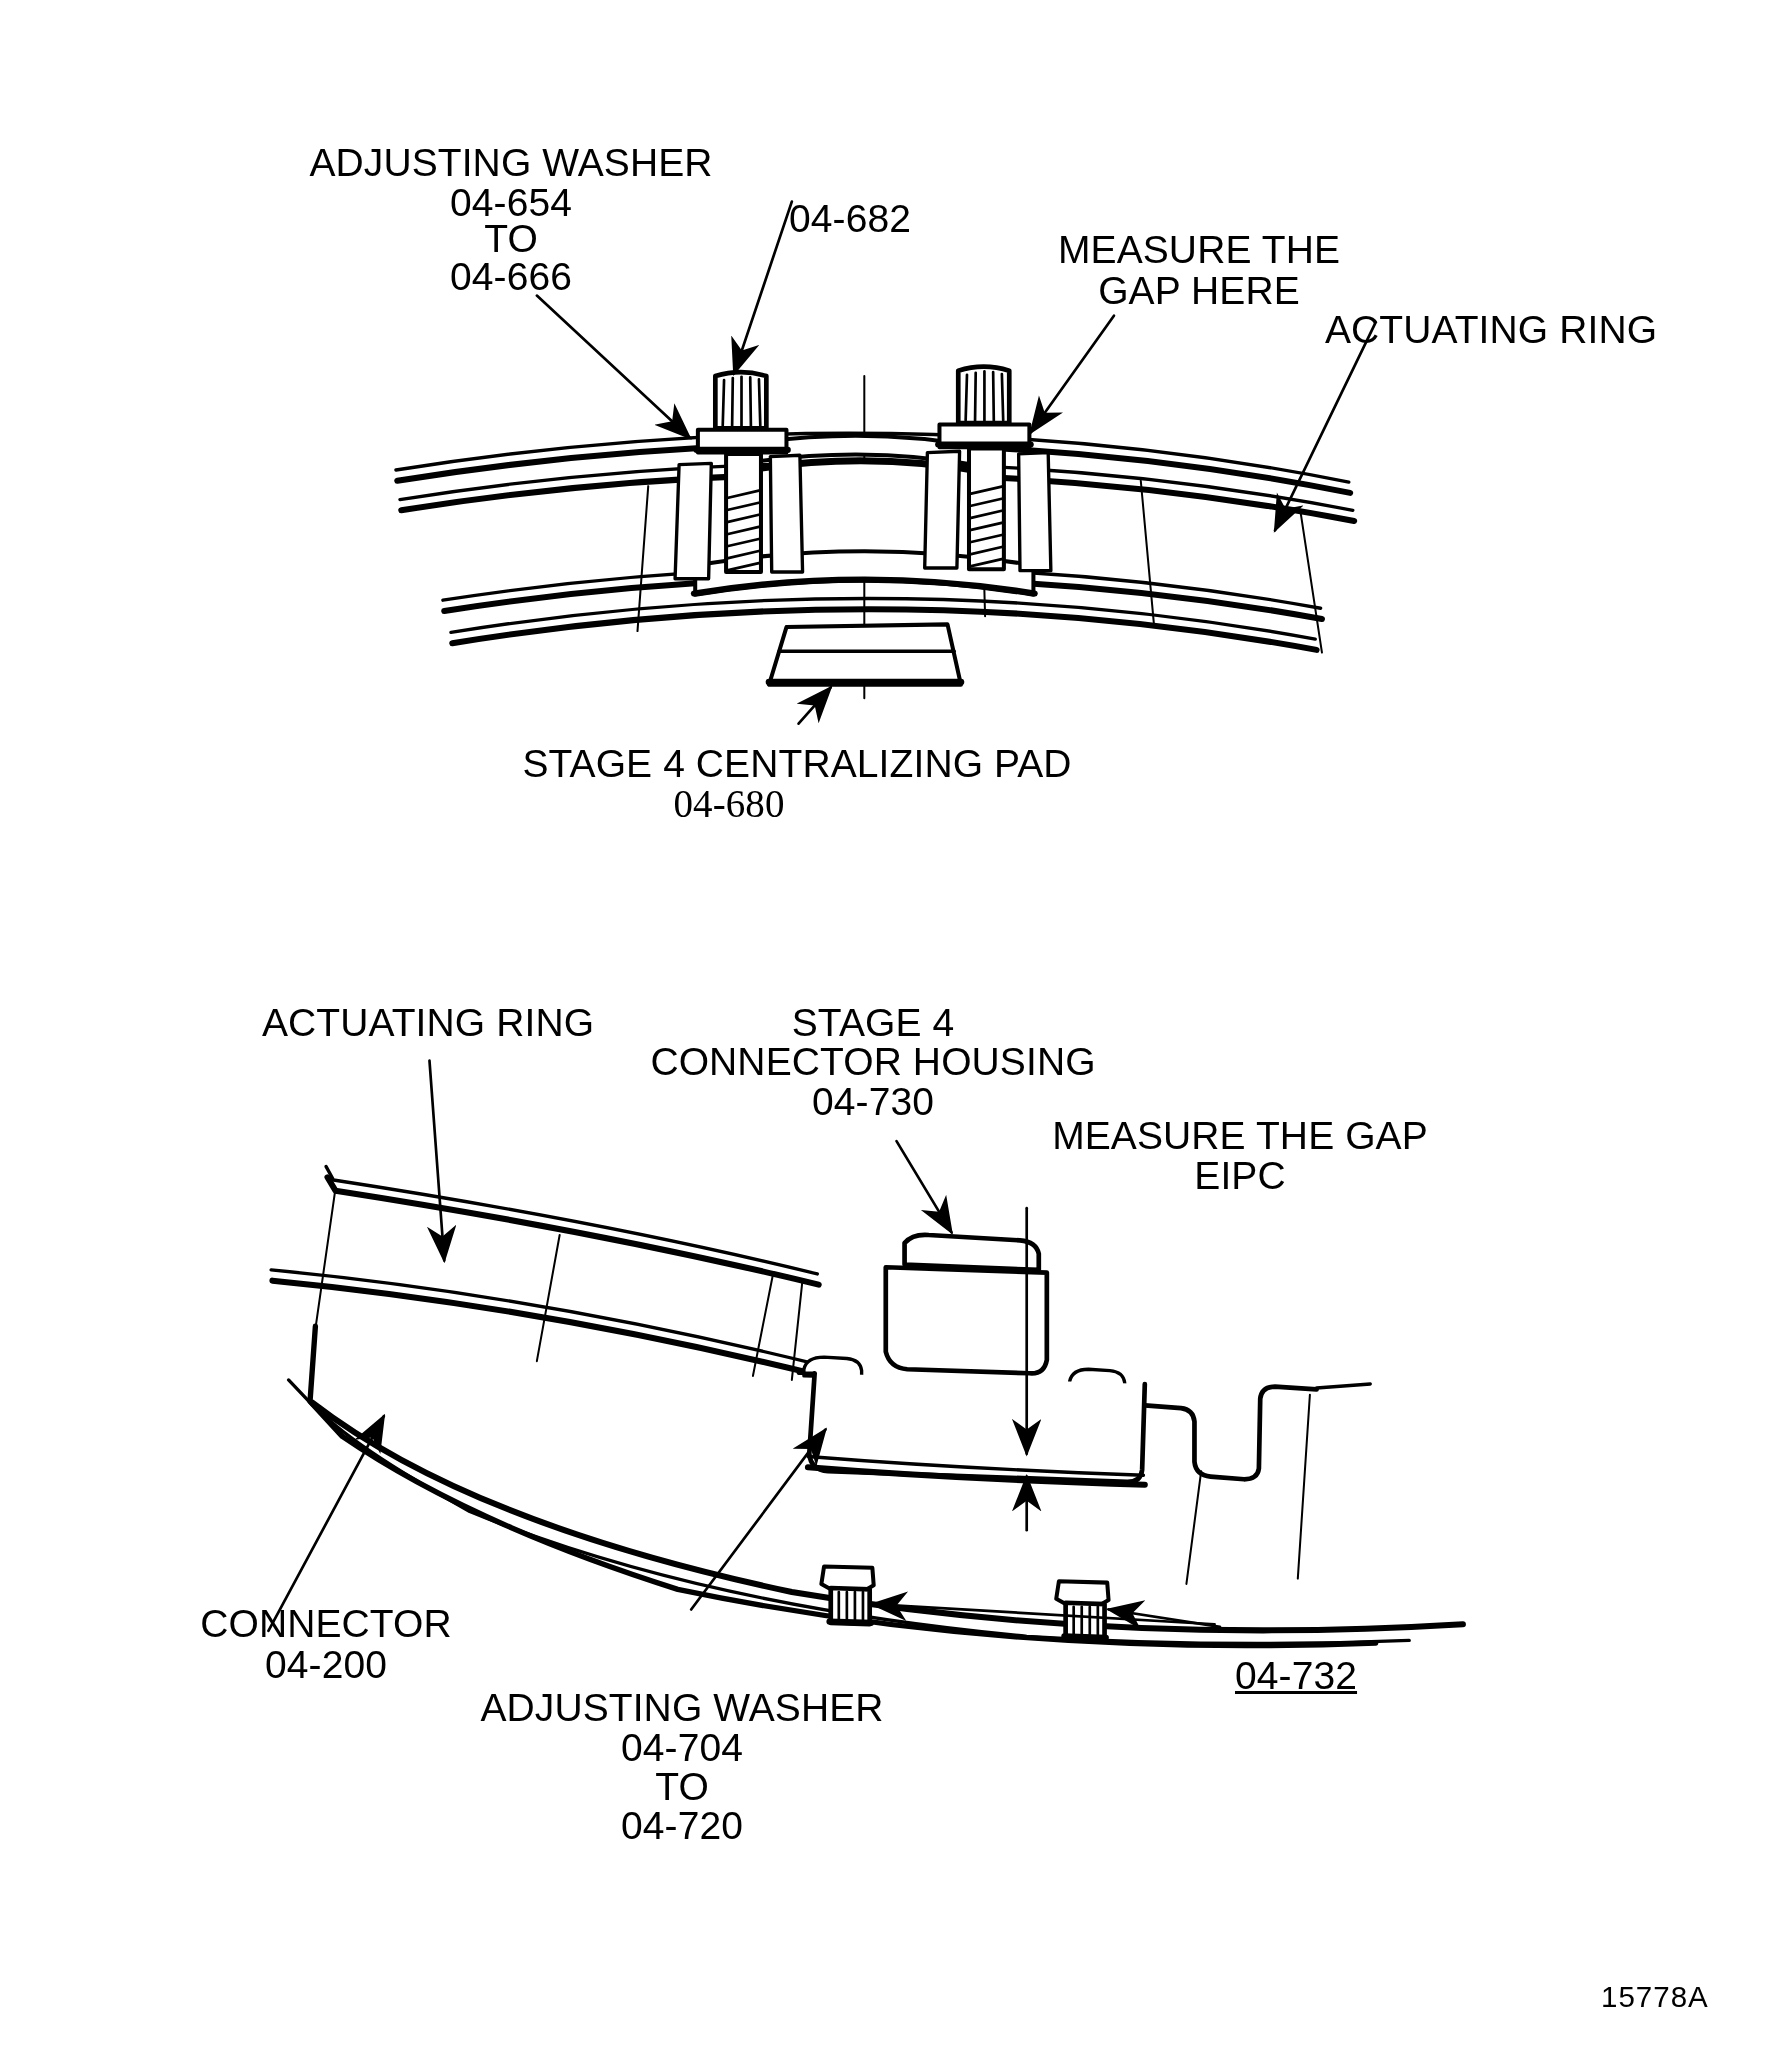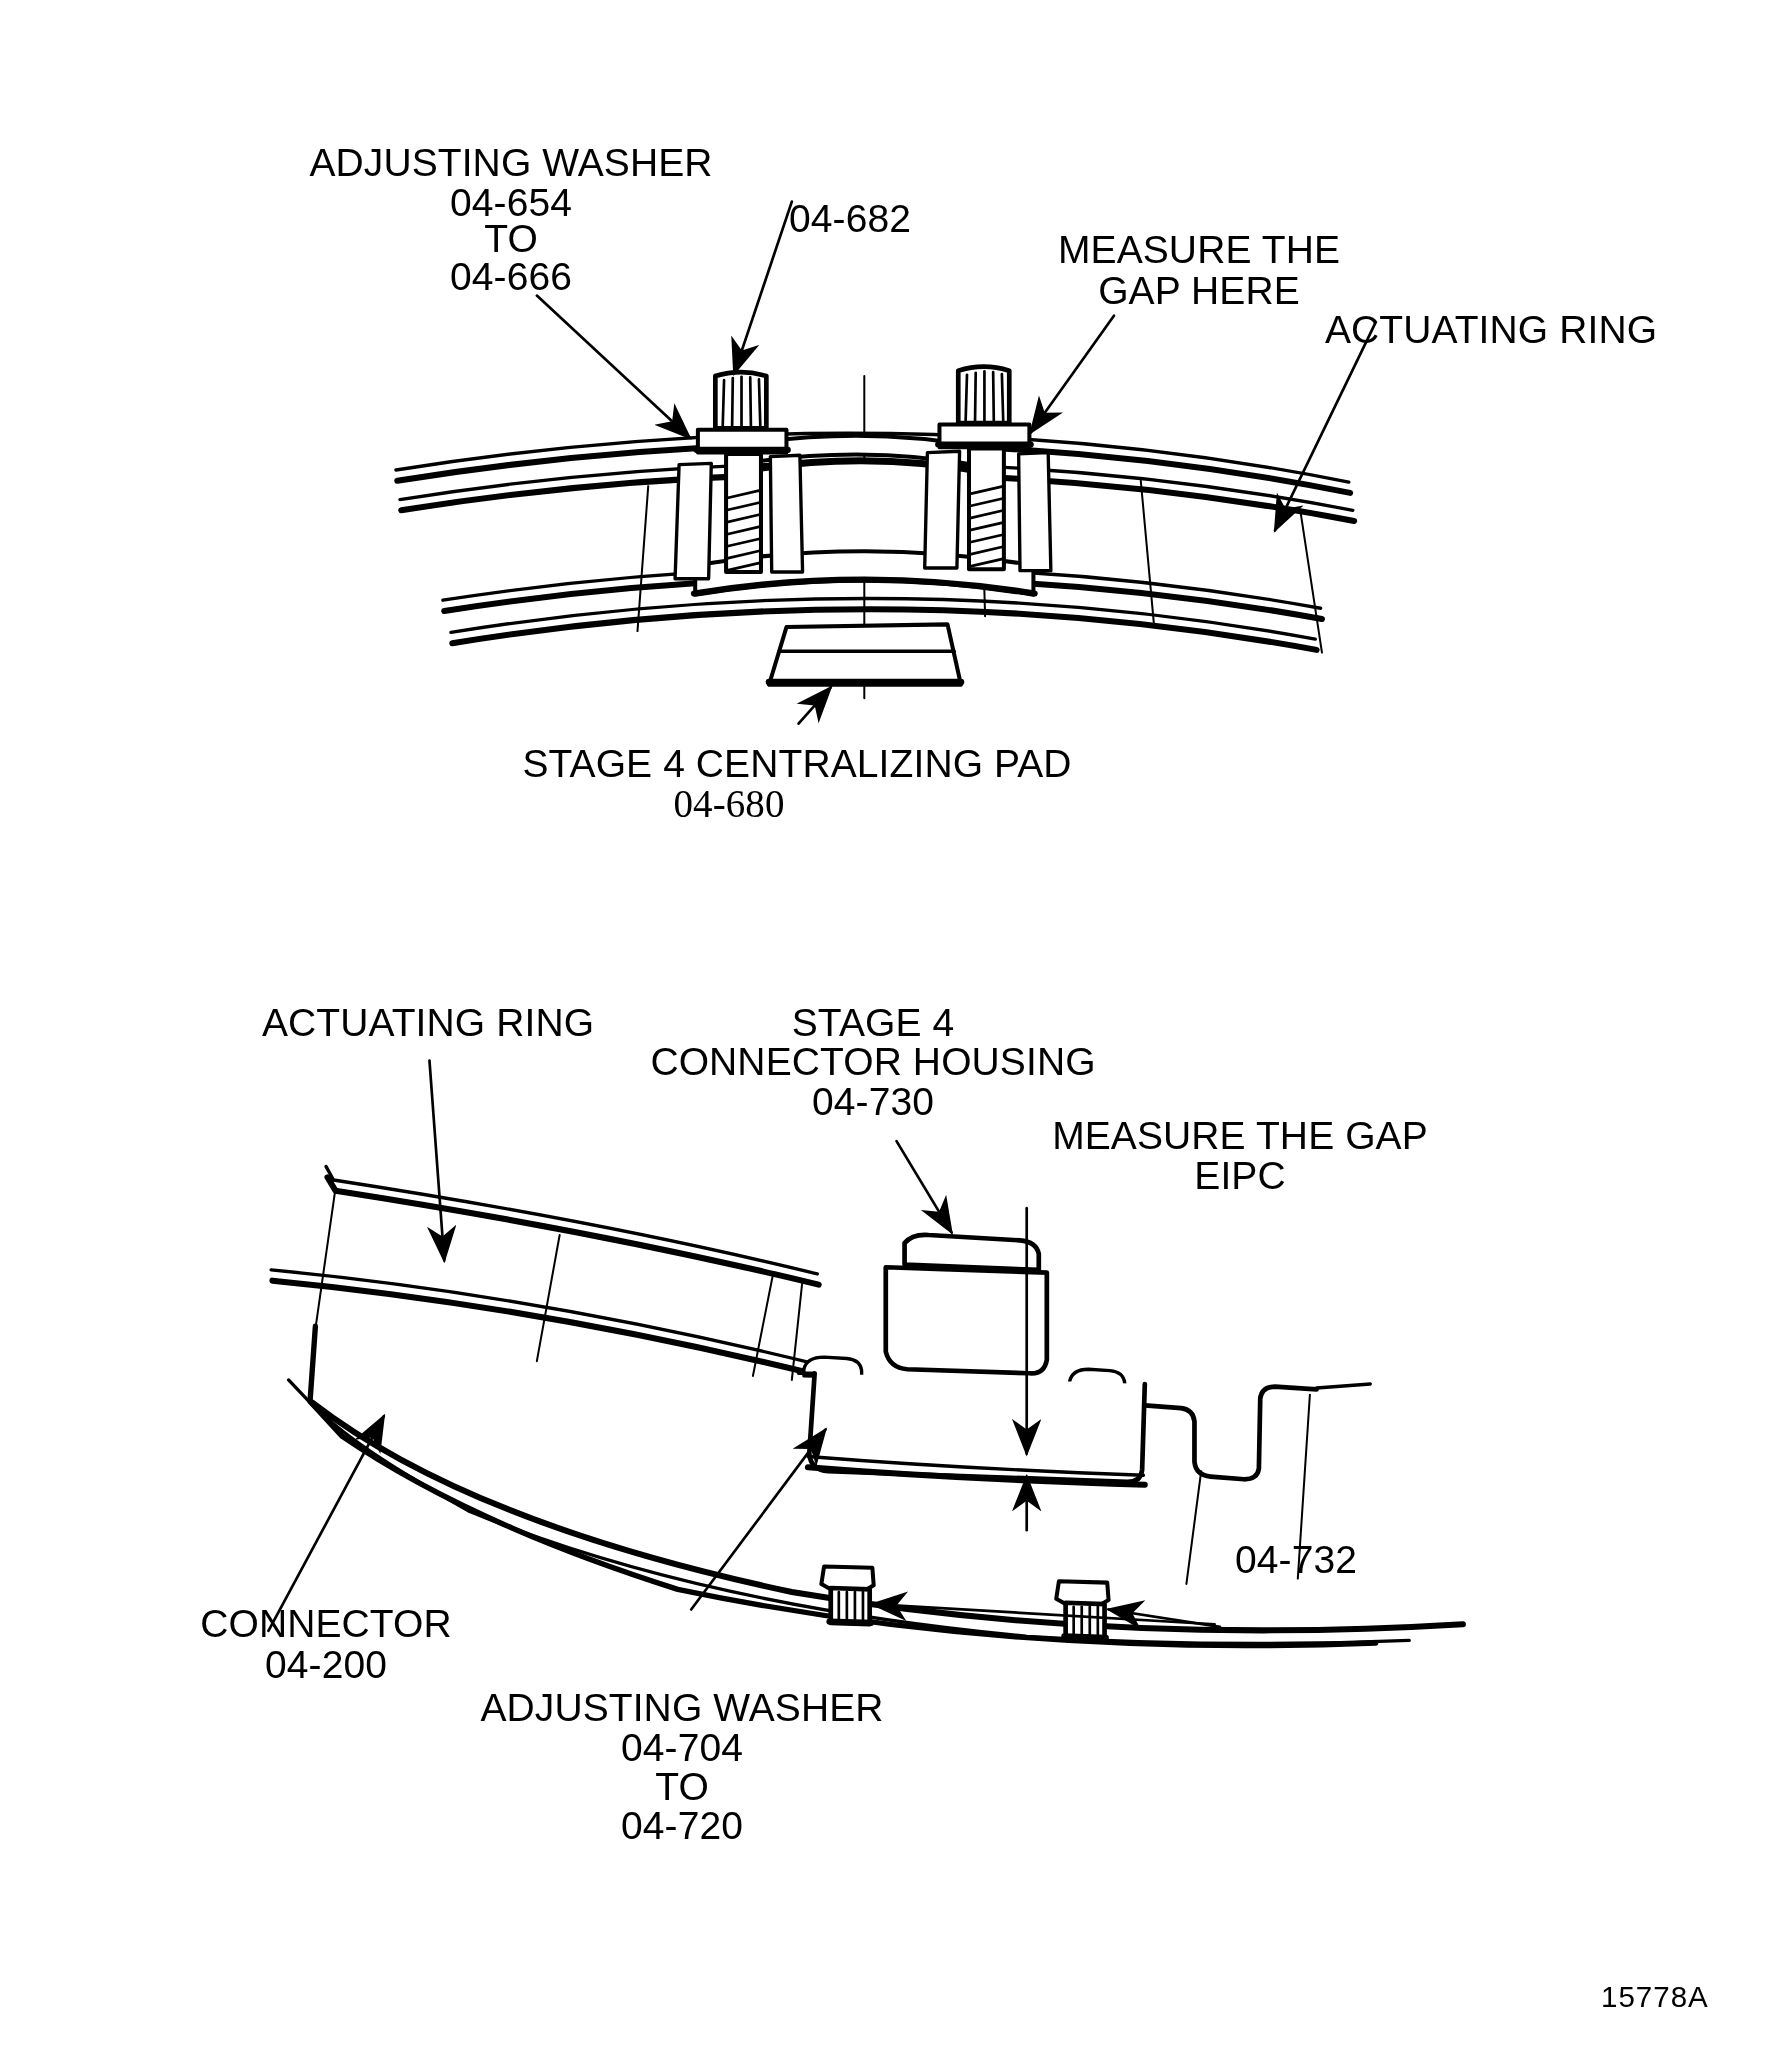--- a/index.html
+++ b/index.html
@@ -256,18 +256,18 @@
   <div class="lbl c big" style="left:1240px;top:1153px;">EIPC</div>
 
   <div class="lbl c big" style="left:326px;top:1601px;">CONNECTOR</div>
   <div class="lbl c big" style="left:326px;top:1642px;">04-200</div>
 
   <div class="lbl c big" style="left:682px;top:1685px;">ADJUSTING WASHER</div>
   <div class="lbl c big" style="left:682px;top:1725px;">04-704</div>
   <div class="lbl c big" style="left:682px;top:1764px;">TO</div>
   <div class="lbl c big" style="left:682px;top:1803px;">04-720</div>
 
-  <div class="lbl l big" style="left:1235px;top:1537px;">04-732</div>
+  <div class="lbl l big" style="left:1235px;top:1653px;text-decoration:underline;">04-732</div>
 
   <div class="lbl l figid" style="left:1601px;top:1980px;">15778A</div>
 
 </div>
 
 
 </body></html>

